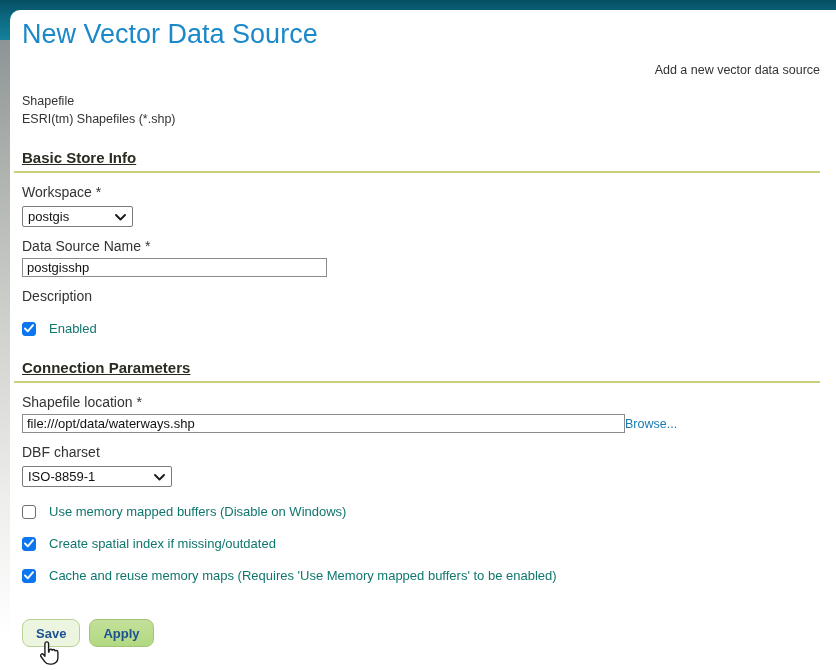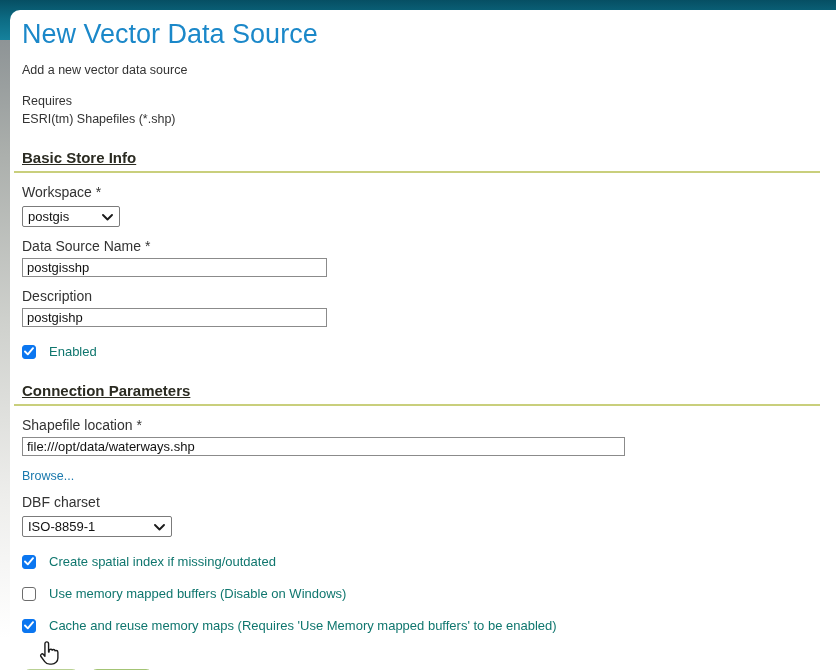--- a/index.html
+++ b/index.html
@@ -12,47 +12,47 @@
   
   .topbar{position:absolute;top:0;left:0;width:836px;height:40px;
     background:linear-gradient(180deg,#064f63 0%,#0c6a82 45%,#15819c 100%);}
   .left-shadow{position:absolute;top:40px;left:0;width:10px;height:630px;
     background:linear-gradient(180deg,#8e9496 0%,#abafac 18%,#cfd1cd 45%,#ededeb 72%,#ffffff 95%);}
   .panel{position:absolute;top:10px;left:10px;right:0;bottom:0;
     background:#ffffff;border-top-left-radius:10px;
     padding:6px 16px 16px 12px;box-sizing:border-box;}
   .page-title{color:#1b88c9;font-size:27px;line-height:32px;font-weight:400;
     margin:2px 0 0 0;letter-spacing:0;}
-  .subtitle{font-size:12.5px;margin-top:13px;}
+  .subtitle{font-size:12.5px;margin-top:13px;text-align:right;}
   .type-name{font-size:12.5px;margin-top:17px;}
   .type-desc{font-size:12.5px;margin-top:4px;}
   .section-heading{
     font-size:15px;font-weight:bold;color:#2b2b22;
     margin:23px 0 0 -8px;padding:0 0 5px 8px;
     border-bottom:2px solid #c9cf7c;
     text-decoration:underline;
   }
   .field-label{font-size:14px;margin:11px 0 0 0;}
   .select-wrap{position:relative;display:inline-block;margin-top:6px;}
   select{
     -webkit-appearance:none;appearance:none;
     border:1px solid #7b7b7b;border-radius:2px;background:#fff;color:#111;
     font-family:"Liberation Sans","DejaVu Sans",sans-serif;
     font-size:13px;height:21px;padding:0 22px 0 5px;
   }
   .select-wrap .chev{position:absolute;right:7px;top:8px;pointer-events:none;line-height:0;}
-  .ws-select{width:98px;}
+  .ws-select{width:111px;}
   .charset-select{width:150px;}
   input[type=text]{
     border:1px solid #8b8b8b;border-radius:0;background:#fff;color:#111;
     font-family:"Liberation Sans","DejaVu Sans",sans-serif;
     font-size:13px;height:17px;padding:0 4px;margin-top:4px;display:block;
   }
   .name-input{width:295px;}
-  .loc-row{display:flex;gap:9px;flex-direction:column;}
+  .loc-row{display:flex;align-items:center;}
   .loc-input{width:593px;}
   .browse-link{font-size:12.5px;color:#1a79ad;text-decoration:none;margin-top:4px;cursor:pointer;}
   .cb-row{display:flex;align-items:center;gap:13px;margin-top:17px;}
   .cb{width:14px;height:14px;box-sizing:border-box;border:1px solid #6d6d6d;
     border-radius:3px;background:#fff;display:flex;align-items:center;justify-content:center;cursor:pointer;}
   .cb[data-checked="true"]{background:#0b76f0;border-color:#0b76f0;}
   .cb svg{display:none;}
   .cb[data-checked="true"] svg{display:block;}
   .cb-label{font-size:13px;color:#0f766e;}
   .actions{display:flex;align-items:center;margin-top:36px;}
@@ -68,42 +68,41 @@
 </head>
 <body>
 
 <div class="topbar"></div>
 <div class="left-shadow"></div>
 
 <div class="panel">
 
   <h1 class="page-title">New Vector Data Source</h1>
   <div class="subtitle">Add a new vector data source</div>
-  <div class="type-name">Requires</div>
+  <div class="type-name">Shapefile</div>
   <div class="type-desc">ESRI(tm) Shapefiles (*.shp)</div>
 
   <div class="section-heading">Basic Store Info</div>
 
   <div class="field-label">Workspace *</div>
   <div class="select-wrap">
     <select class="ws-select">
       <option>postgis</option>
     </select>
     <span class="chev">
       <svg width="11" height="7" viewBox="0 0 11 7">
           <path d="M1 1l4.5 4.5L10 1" stroke="#1b1b1b" stroke-width="1.9" fill="none" stroke-linecap="round" stroke-linejoin="round"></path>
         </svg>
     </span>
   </div>
 
   <div class="field-label">Data Source Name *</div>
   <input type="text" class="name-input" value="postgisshp" style="">
 
   <div class="field-label">Description</div>
-  <input type="text" class="name-input" value="postgishp" style="">
 
   <div class="cb-row">
     <span class="cb" data-checked="true">
       <svg width="10" height="9" viewBox="0 0 10 9">
           <path d="M1 4.5L3.8 7.3L9 1.2" stroke="#fff" stroke-width="1.9" fill="none" stroke-linecap="round" stroke-linejoin="round"></path>
         </svg>
     </span>
     <span class="cb-label">Enabled</span>
   </div>
 
@@ -122,33 +121,33 @@
       <option>ISO-8859-1</option>
     </select>
     <span class="chev">
       <svg width="11" height="7" viewBox="0 0 11 7">
           <path d="M1 1l4.5 4.5L10 1" stroke="#1b1b1b" stroke-width="1.9" fill="none" stroke-linecap="round" stroke-linejoin="round"></path>
         </svg>
     </span>
   </div>
 
   <div class="cb-row">
+    <span class="cb" data-checked="false">
+      
+    </span>
+    <span class="cb-label">Use memory mapped buffers (Disable on Windows)</span>
+  </div>
+
+  <div class="cb-row">
     <span class="cb" data-checked="true">
       <svg width="10" height="9" viewBox="0 0 10 9">
           <path d="M1 4.5L3.8 7.3L9 1.2" stroke="#fff" stroke-width="1.9" fill="none" stroke-linecap="round" stroke-linejoin="round"></path>
         </svg>
     </span>
     <span class="cb-label">Create spatial index if missing/outdated</span>
-  </div>
-
-  <div class="cb-row">
-    <span class="cb" data-checked="false">
-      
-    </span>
-    <span class="cb-label">Use memory mapped buffers (Disable on Windows)</span>
   </div>
 
   <div class="cb-row">
     <span class="cb" data-checked="true">
       <svg width="10" height="9" viewBox="0 0 10 9">
           <path d="M1 4.5L3.8 7.3L9 1.2" stroke="#fff" stroke-width="1.9" fill="none" stroke-linecap="round" stroke-linejoin="round"></path>
         </svg>
     </span>
     <span class="cb-label">Cache and reuse memory maps (Requires 'Use Memory mapped buffers' to be enabled)</span>
   </div>

